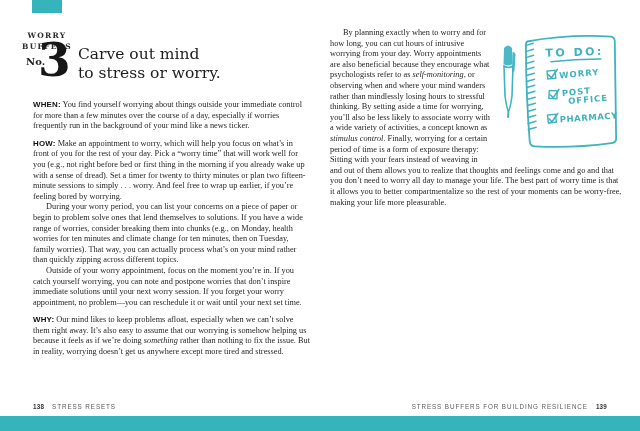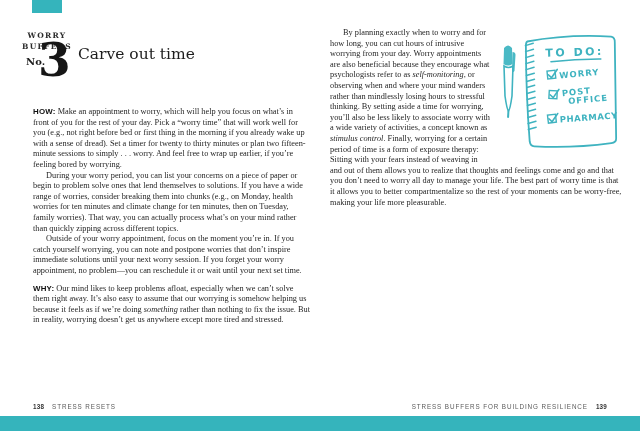--- a/index.html
+++ b/index.html
@@ -59,25 +59,27 @@
     <div class="cat-tab"></div>
     <div class="cat-label">
       <div>WORRY</div>
       <div>BUFFERS</div>
     </div>
 
     <div class="heading">
       <span class="no-label">No.</span>
       <span class="big-num">3</span>
       <div class="title">
-        <div>Carve out time</div>
+        <div>Carve out mind</div>
+        <div>to stress or worry.</div>
       </div>
     </div>
 
     <div class="left-col">
+      <p><span class="sec-label">WHEN:</span><span> You find yourself worrying about things outside your immediate control for more than a few minutes over the course of a day, especially if worries frequently run in the background of your mind like a news ticker.</span></p>
 
       <p class="sec-gap"><span class="sec-label">HOW:</span><span> Make an appointment to worry, which will help you focus on what’s in front of you for the rest of your day. Pick a “worry time” that will work well for you (e.g., not right before bed or first thing in the morning if you already wake up with a sense of dread). Set a timer for twenty to thirty minutes or plan two fifteen-minute sessions to simply . . . worry. And feel free to wrap up earlier, if you’re feeling bored by worrying.</span></p>
       <p class="indent">During your worry period, you can list your concerns on a piece of paper or begin to problem solve ones that lend themselves to solutions. If you have a wide range of worries, consider breaking them into chunks (e.g., on Monday, health worries for ten minutes and climate change for ten minutes, then on Tuesday, family worries). That way, you can actually process what’s on your mind rather than quickly zipping across different topics.</p>
       <p class="indent">Outside of your worry appointment, focus on the moment you’re in. If you catch yourself worrying, you can note and postpone worries that don’t inspire immediate solutions until your next worry session. If you forget your worry appointment, no problem—you can reschedule it or wait until your next set time.</p>
 
       <p class="sec-gap"><span class="sec-label">WHY:</span><span> Our mind likes to keep problems afloat, especially when we can’t solve them right away. It’s also easy to assume that our worrying is somehow helping us because it feels as if we’re doing </span><span class="it">something</span><span> rather than nothing to fix the issue. But in reality, worrying doesn’t get us anywhere except more tired and stressed.</span></p>
     </div>
 
     <div class="footer fl"><span class="pgnum">138</span><span class="sp"></span><span>STRESS RESETS</span></div>
   </div>

